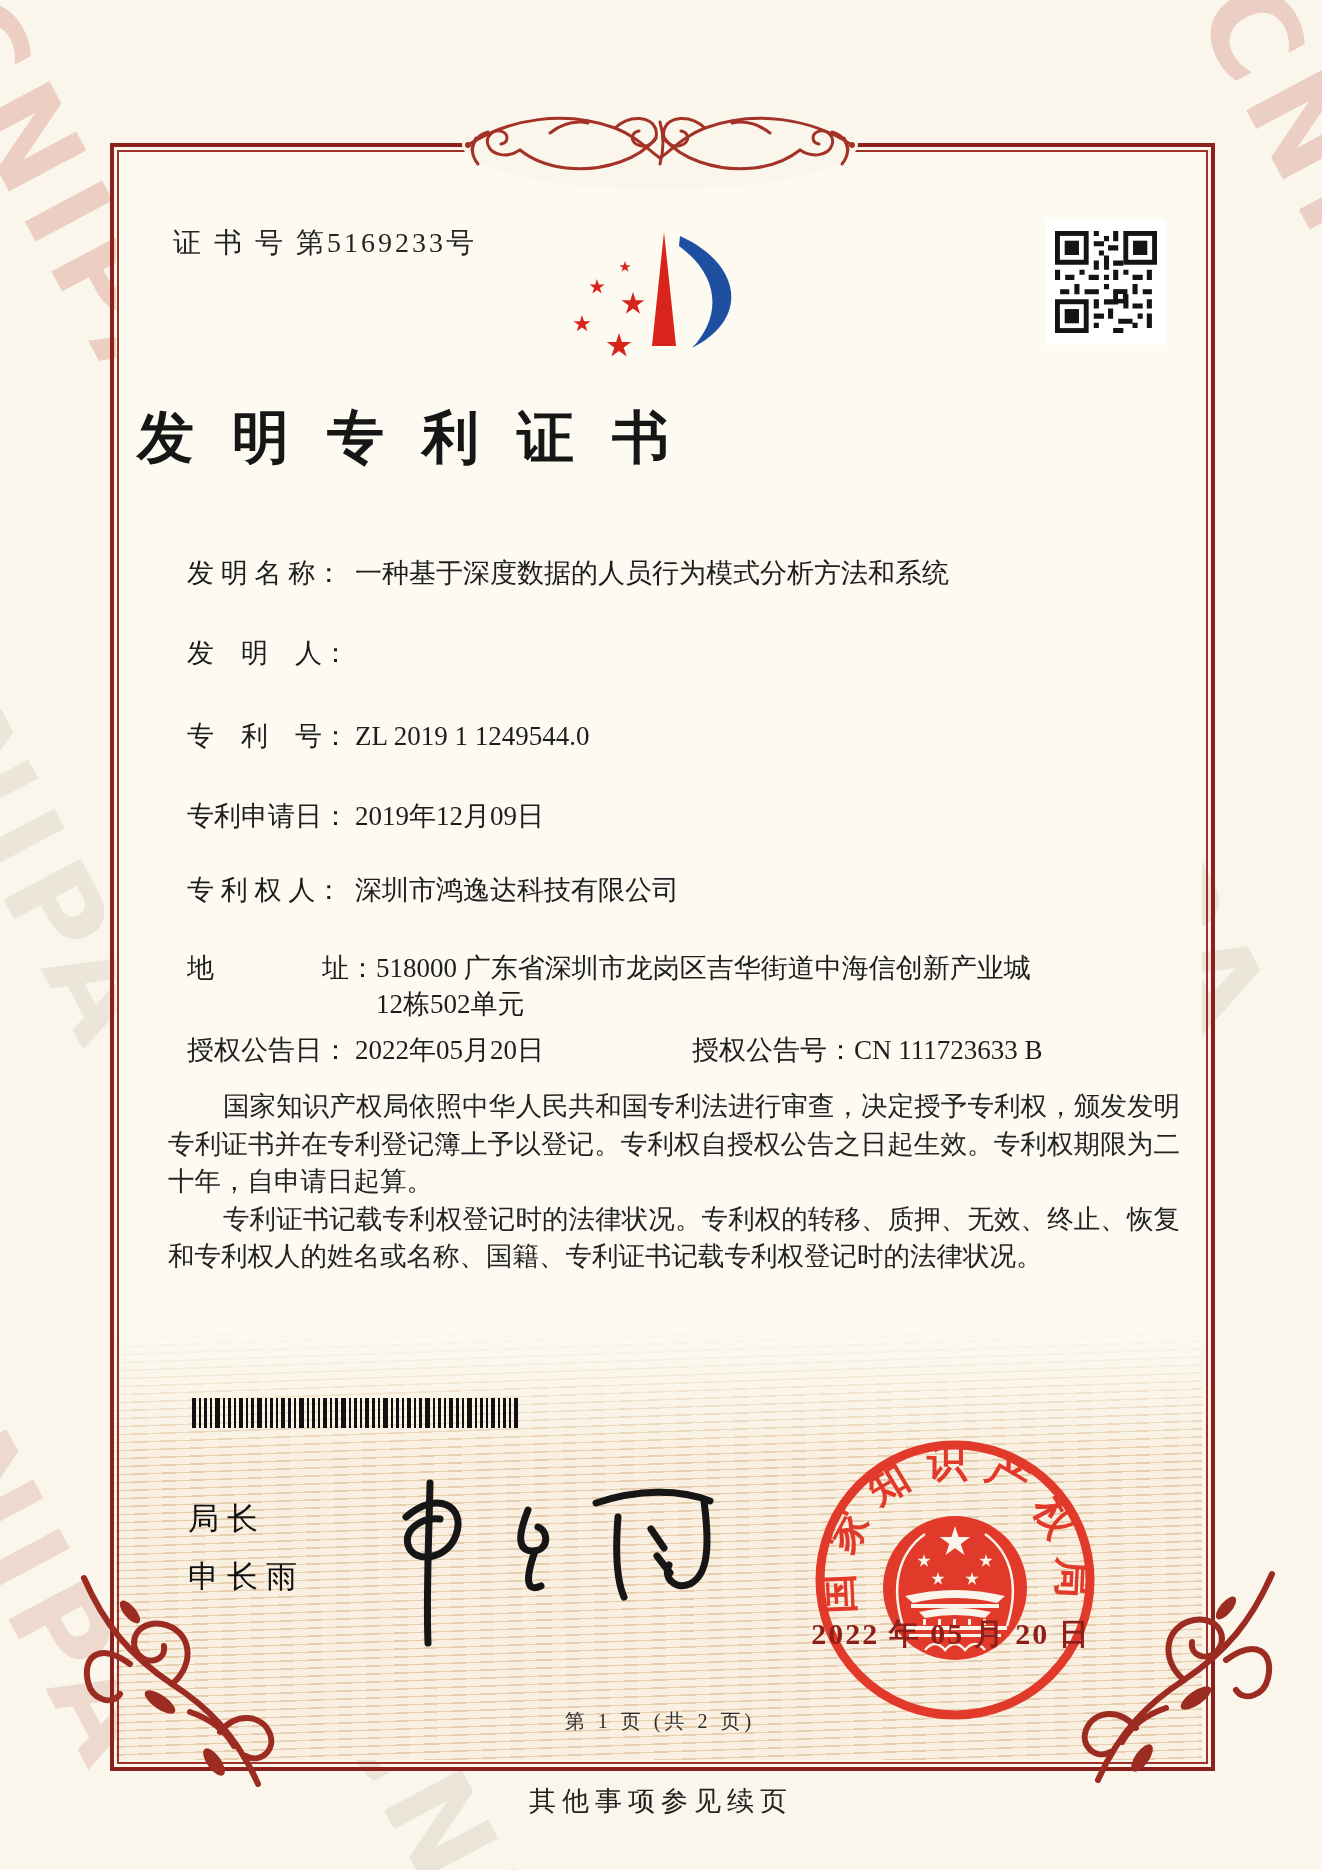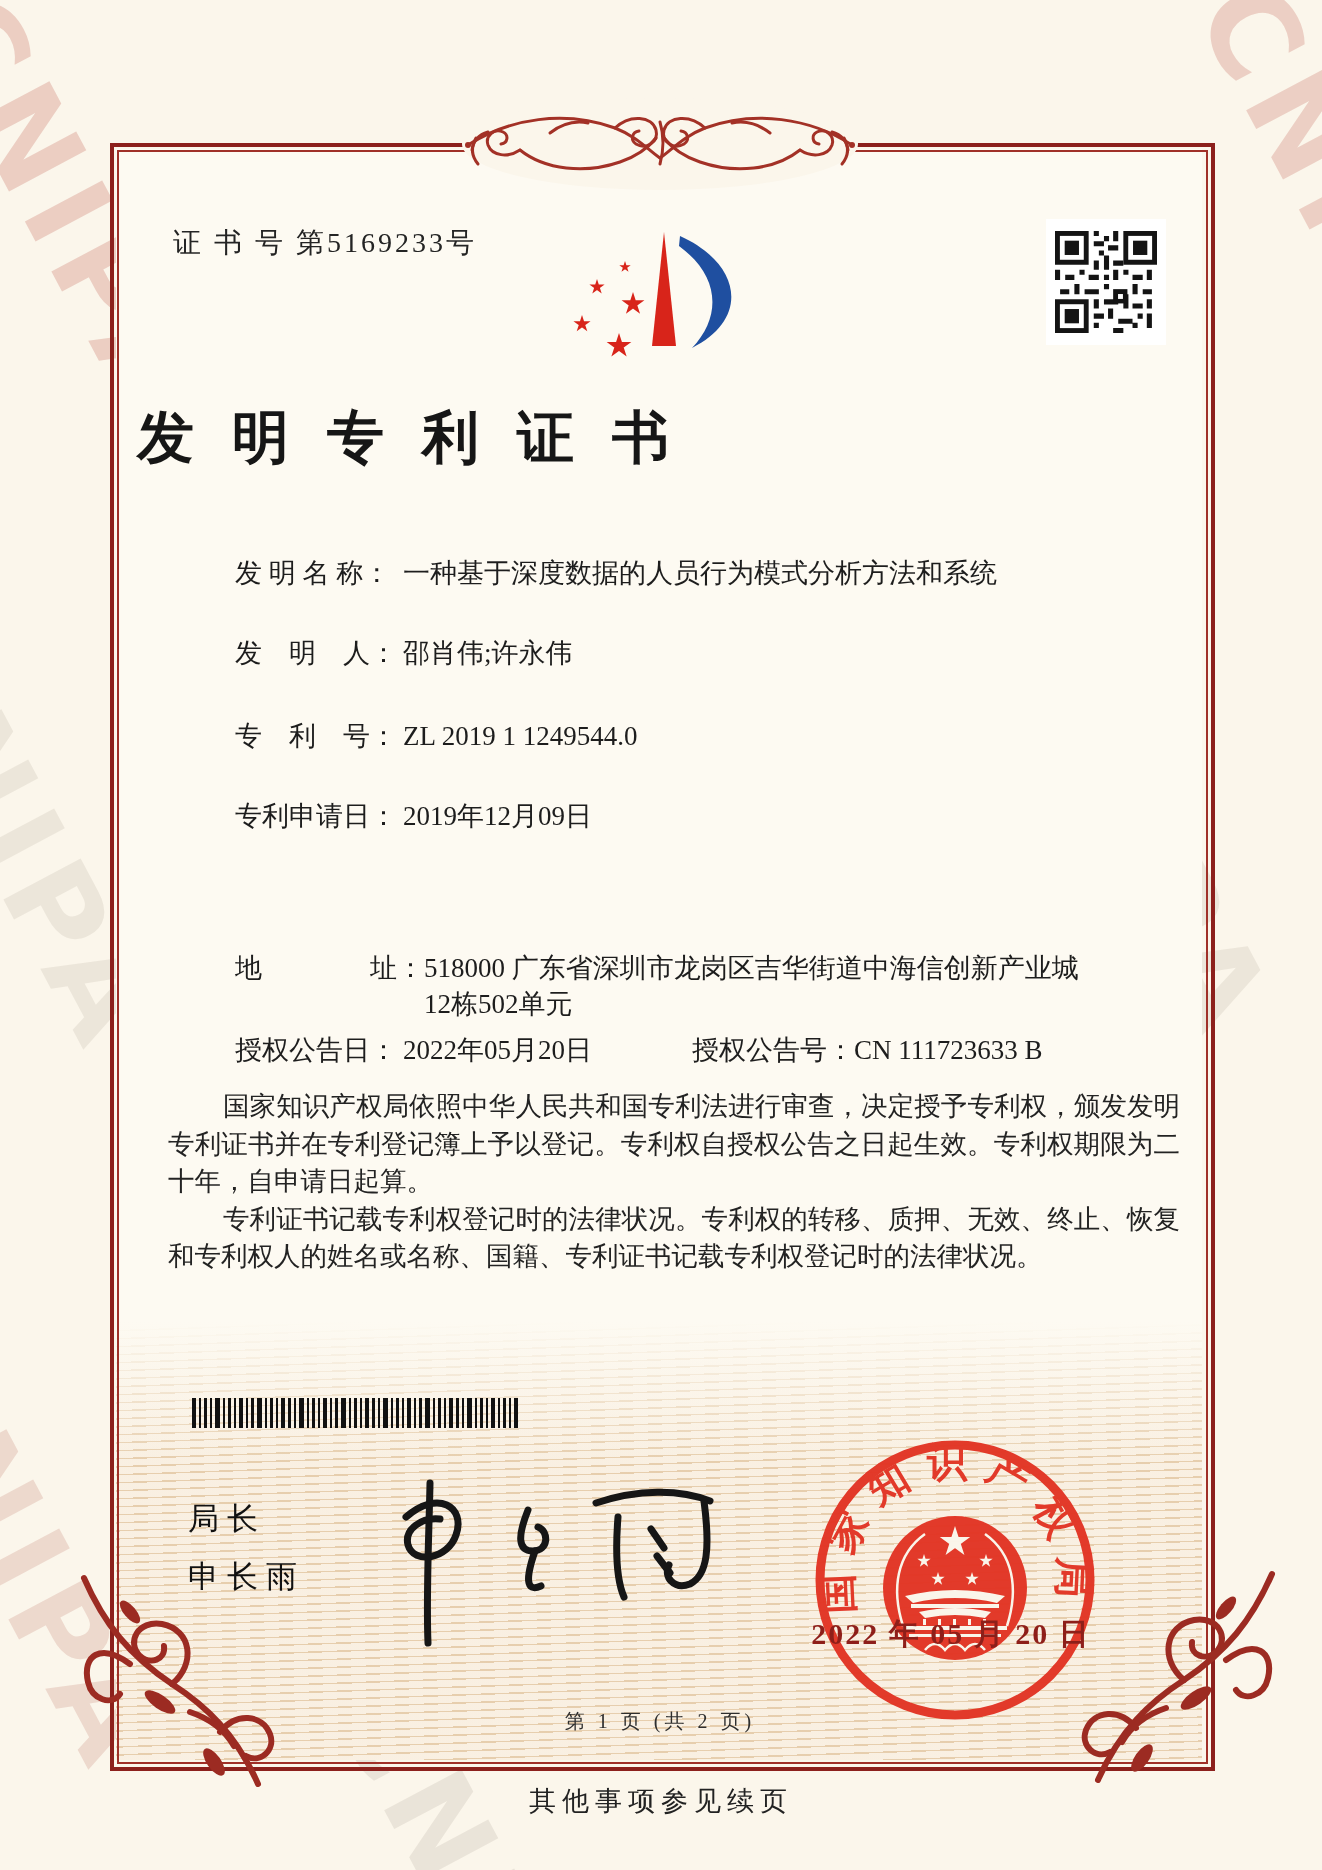--- a/index.html
+++ b/index.html
@@ -34,21 +34,21 @@
   .corner-left{left:80px;top:1572px;transform:scaleX(-1);}
   
   .cert-no{position:absolute;left:173px;top:224px;font-size:28px;letter-spacing:3px;color:#242424;}
   .logo{position:absolute;left:552px;top:224px;}
   .qr{position:absolute;left:1046px;top:219px;width:120px;height:126px;background:#fff;
       display:flex;align-items:center;justify-content:center;}
   .doc-title{position:absolute;left:117px;top:400px;width:1086px;text-align:left;
       font-size:57px;font-weight:700;letter-spacing:38px;padding-left:20px;box-sizing:border-box;color:#161616;}
   
   .row{position:absolute;left:187px;width:900px;display:flex;font-size:27px;line-height:36px;color:#1d1d1d;}
-  .row .lbl{min-width:168px;white-space:pre;margin-left:48px;}
+  .row .lbl{min-width:168px;white-space:pre;}
   .row .val{flex:1;}
   .r1{top:555px;} .r2{top:635px;} .r3{top:718px;} .r4{top:798px;} .r5{top:872px;}
   .r6{top:950px;} .r6 .val{max-width:676px;}
   .r7{top:1032px;}
   .pair2{position:absolute;left:505px;top:0;display:flex;white-space:nowrap;}
   
   .body-text{position:absolute;left:168px;top:1088px;width:1012px;font-size:26.5px;
       line-height:37.5px;text-align:justify;color:#232323;}
   .body-text p{margin:0;text-indent:55px;}
   
@@ -149,29 +149,32 @@
   </div>
 
   <div class="doc-title">发明专利证书</div>
 
   <div class="row r1">
     <span class="lbl">发 明 名 称：</span>
     <span class="val">一种基于深度数据的人员行为模式分析方法和系统</span>
   </div>
   <div class="row r2">
     <span class="lbl">发　明　人：</span>
-    <span class="val">邵肖伟;许永伟</span>
   </div>
   <div class="row r3">
     <span class="lbl">专　利　号：</span>
     <span class="val">ZL 2019 1 1249544.0</span>
   </div>
   <div class="row r4">
     <span class="lbl">专利申请日：</span>
     <span class="val">2019年12月09日</span>
+  </div>
+  <div class="row r5">
+    <span class="lbl">专 利 权 人：</span>
+    <span class="val">深圳市鸿逸达科技有限公司</span>
   </div>
   <div class="row r6">
     <span class="lbl">地　　　　址：</span>
     <span class="val">518000 广东省深圳市龙岗区吉华街道中海信创新产业城12栋502单元</span>
   </div>
   <div class="row r7">
     <span class="lbl">授权公告日：</span>
     <span>2022年05月20日</span>
     <span class="pair2">
       <span>授权公告号：</span>

